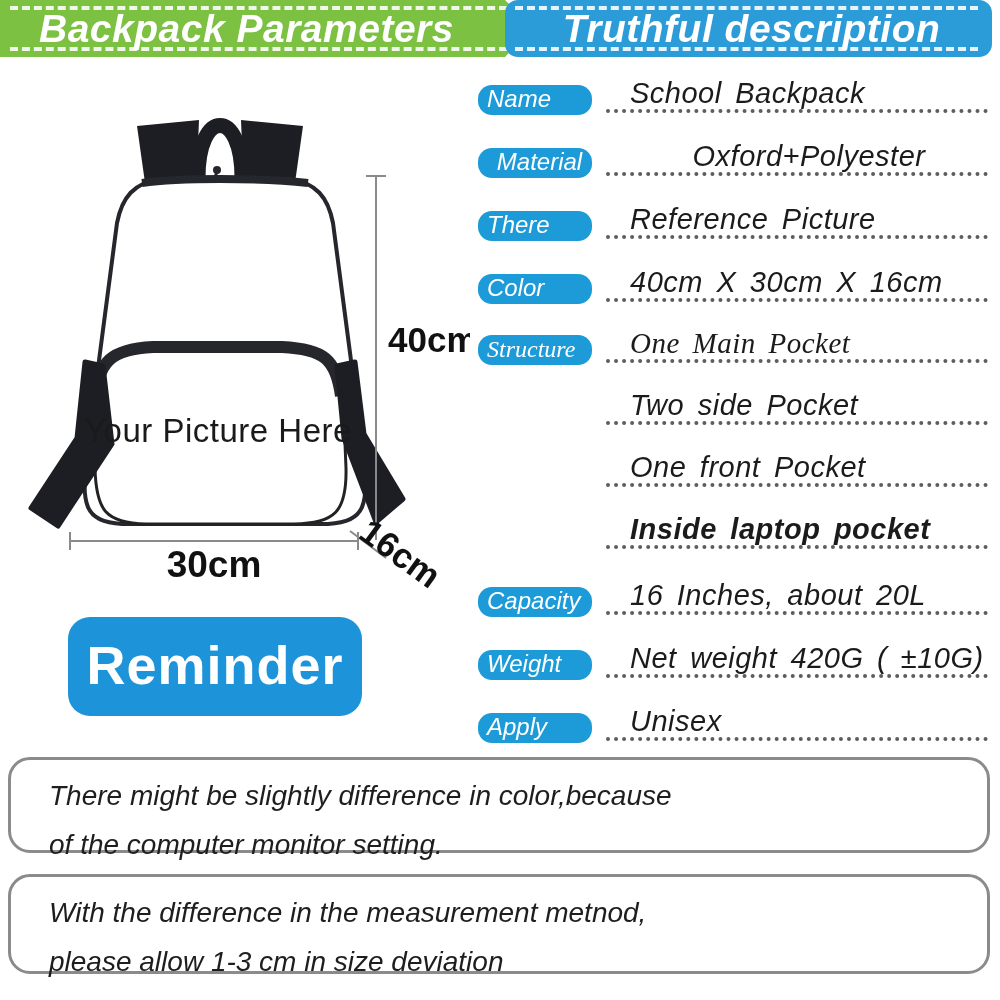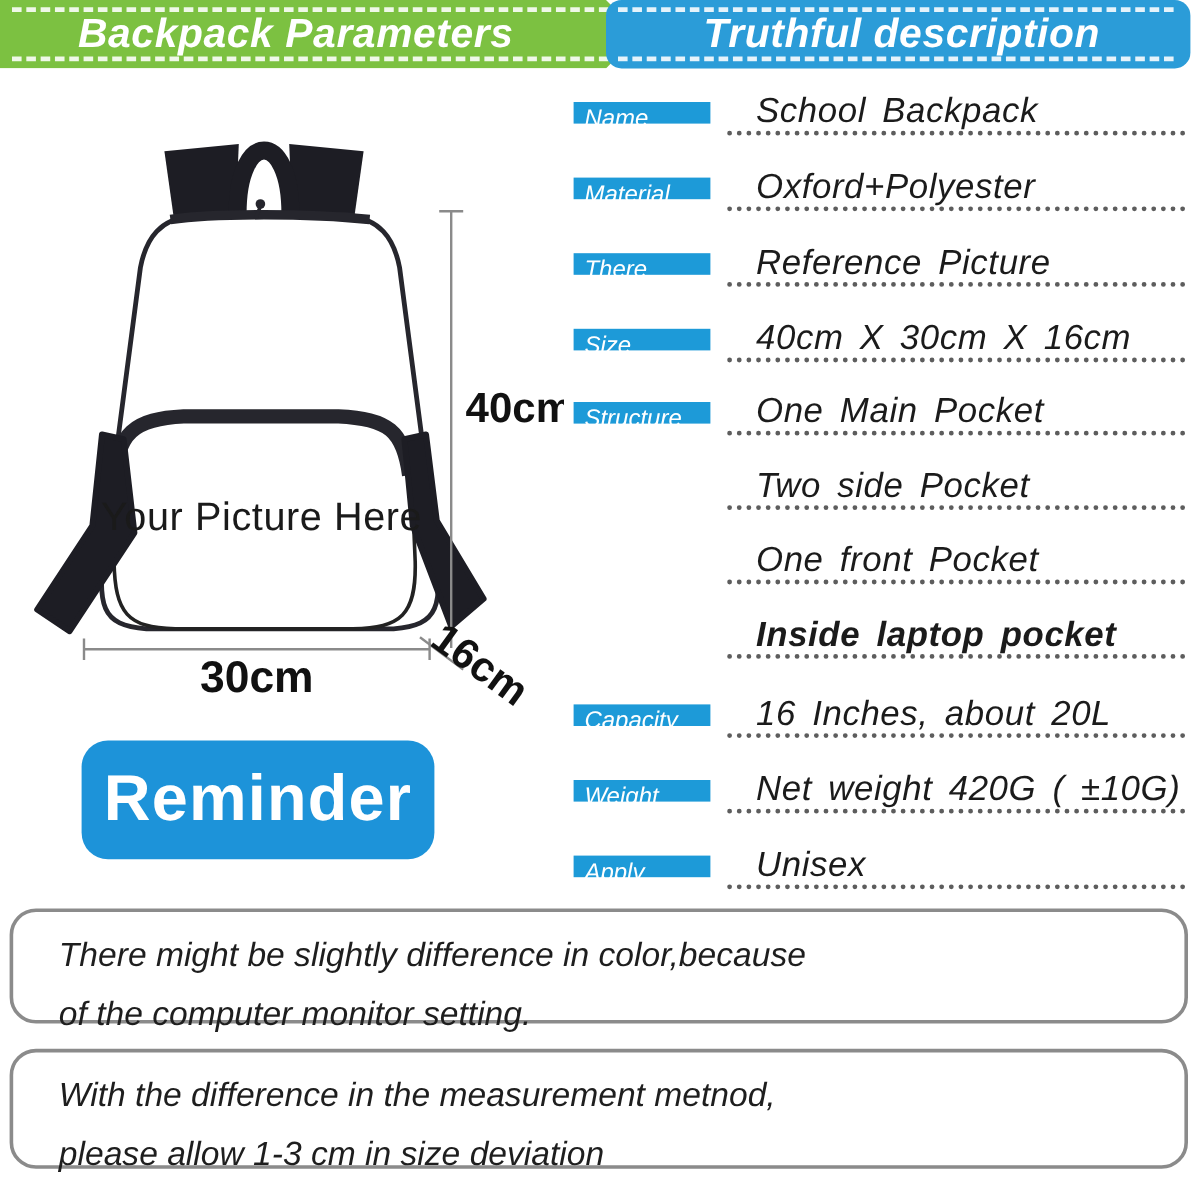--- a/index.html
+++ b/index.html
@@ -12,36 +12,36 @@
 
   
   .banner{position:absolute;top:0;height:57px;}
   .banner-green{left:0;width:533px;background:var(--green);
     clip-path:polygon(0 0,505px 0,533px 28px,505px 57px,0 57px);}
   .banner-blue{left:505px;width:487px;background:var(--blue);border-radius:13px;}
   .banner .dash-top,.banner .dash-bottom{position:absolute;left:10px;right:14px;height:0;
     border-top:4px dashed rgba(255,255,255,.88);}
   .banner .dash-top{top:6px;} .banner .dash-bottom{bottom:6px;}
   .banner-label{position:absolute;left:0;right:0;top:0;height:57px;line-height:57px;
-    text-align:center;color:#fff;font-size:34px;font-weight:bold;font-style:italic;letter-spacing:.5px;}
+    text-align:center;color:#fff;font-size:39px;font-weight:bold;font-style:italic;letter-spacing:.5px;}
   .banner-green .banner-label{padding-right:40px;}
   .banner-blue .banner-label{padding-left:6px;}
 
   
   #bp-svg{position:absolute;left:0;top:60px;width:470px;height:550px;}
   .dim-text{font-weight:bold;fill:#111;}
 
   
   .reminder{position:absolute;left:68px;top:617px;width:294px;height:99px;background:var(--remblue);
     border-radius:22px;color:#fff;font-size:54px;font-weight:bold;text-align:center;line-height:97px;letter-spacing:1px;}
 
   
   .spec-row{position:absolute;left:0;width:1000px;height:40px;}
-  .spec-label{position:absolute;left:478px;top:8px;width:114px;height:18px;background:var(--labelblue);
-    color:#fff;font-style:italic;font-size:20px;line-height:28px;padding-left:9px;}
+  .spec-label{position:absolute;left:478px;top:8px;width:114px;height:30px;background:var(--labelblue);
+    color:#fff;font-style:italic;font-size:24px;line-height:28px;padding-left:9px;border-radius:14px;}
   .spec-value{position:absolute;left:606px;top:0;width:382px;height:36px;
     border-bottom:4px dotted #5d5d5d;color:var(--ink);font-style:italic;font-size:29px;line-height:33px;
     padding-left:24px;letter-spacing:.5px;word-spacing:5px;white-space:nowrap;}
   .spec-value.bold{font-weight:bold;}
 
   
   .notice{position:absolute;left:8px;width:982px;background:#fff;border:3px solid #8b8b8b;
     border-radius:22px;color:#1e1e1e;font-size:28px;line-height:49px;padding:11px 20px 0 38px;font-style:italic;}
   .notice-1{top:757px;height:96px;}
   .notice-2{top:874px;height:100px;}
@@ -90,33 +90,33 @@
     <text transform="translate(357,537) rotate(36)" font-size="35" class="dim-text">16cm</text>
   </svg>
 
   <div class="reminder">Reminder</div>
 
   <div>
       <div class="spec-row" style="top: 77px;">
     <span class="spec-label">Name</span>
     <span class="spec-value">School Backpack</span>
   </div>
-      <div class="spec-row" style="top: 140px;">
+      <div class="spec-row" style="top: 140px; text-align: center;">
     <span class="spec-label">Material</span>
     <span class="spec-value">Oxford+Polyester</span>
   </div>
       <div class="spec-row" style="top: 203px;">
     <span class="spec-label">There</span>
     <span class="spec-value">Reference Picture</span>
   </div>
       <div class="spec-row" style="top: 266px;">
-    <span class="spec-label">Size</span>
+    <span class="spec-label">Color</span>
     <span class="spec-value">40cm X 30cm X 16cm</span>
   </div>
-      <div class="spec-row" style="top: 327px;">
+      <div class="spec-row" style="top: 327px; font-family: Liberation Serif, serif;">
     <span class="spec-label">Structure</span>
     <span class="spec-value">One Main Pocket</span>
   </div>
       <div class="spec-row" style="top: 389px;">
 
     <span class="spec-value">Two side Pocket</span>
   </div>
       <div class="spec-row" style="top: 451px;">
 
     <span class="spec-value">One front Pocket</span>

